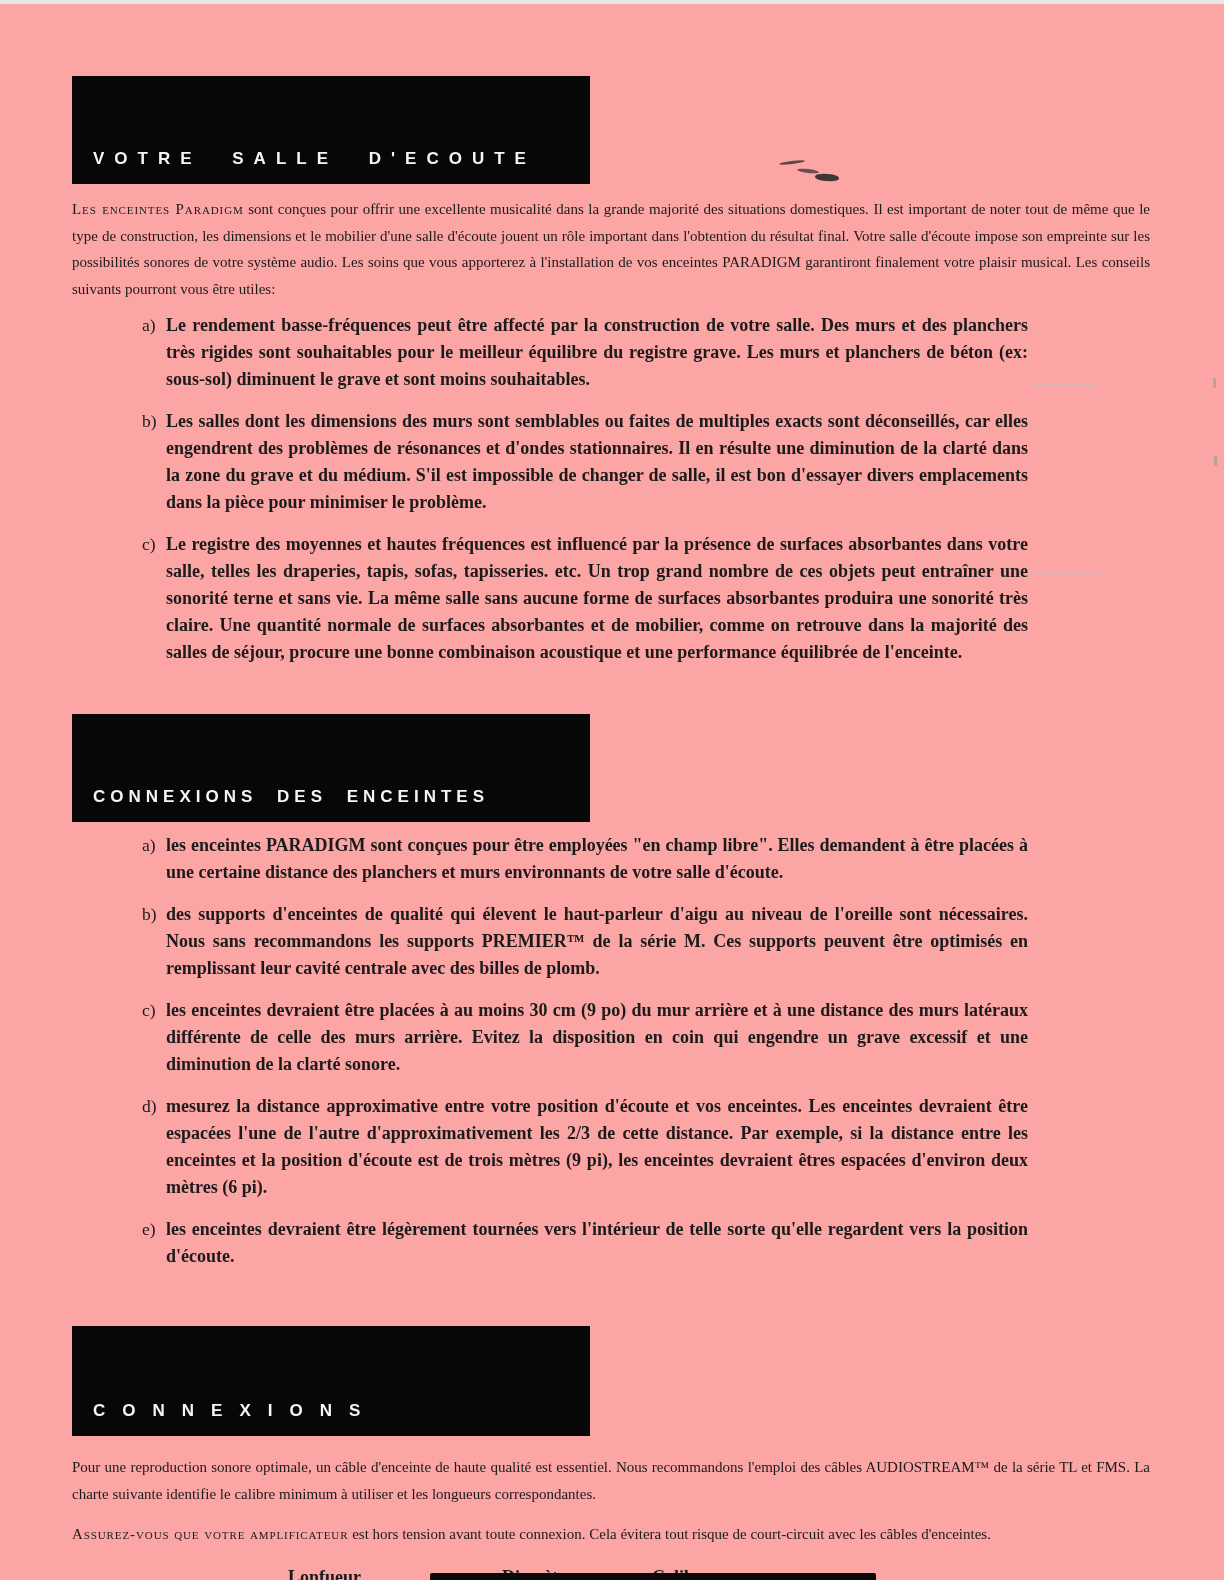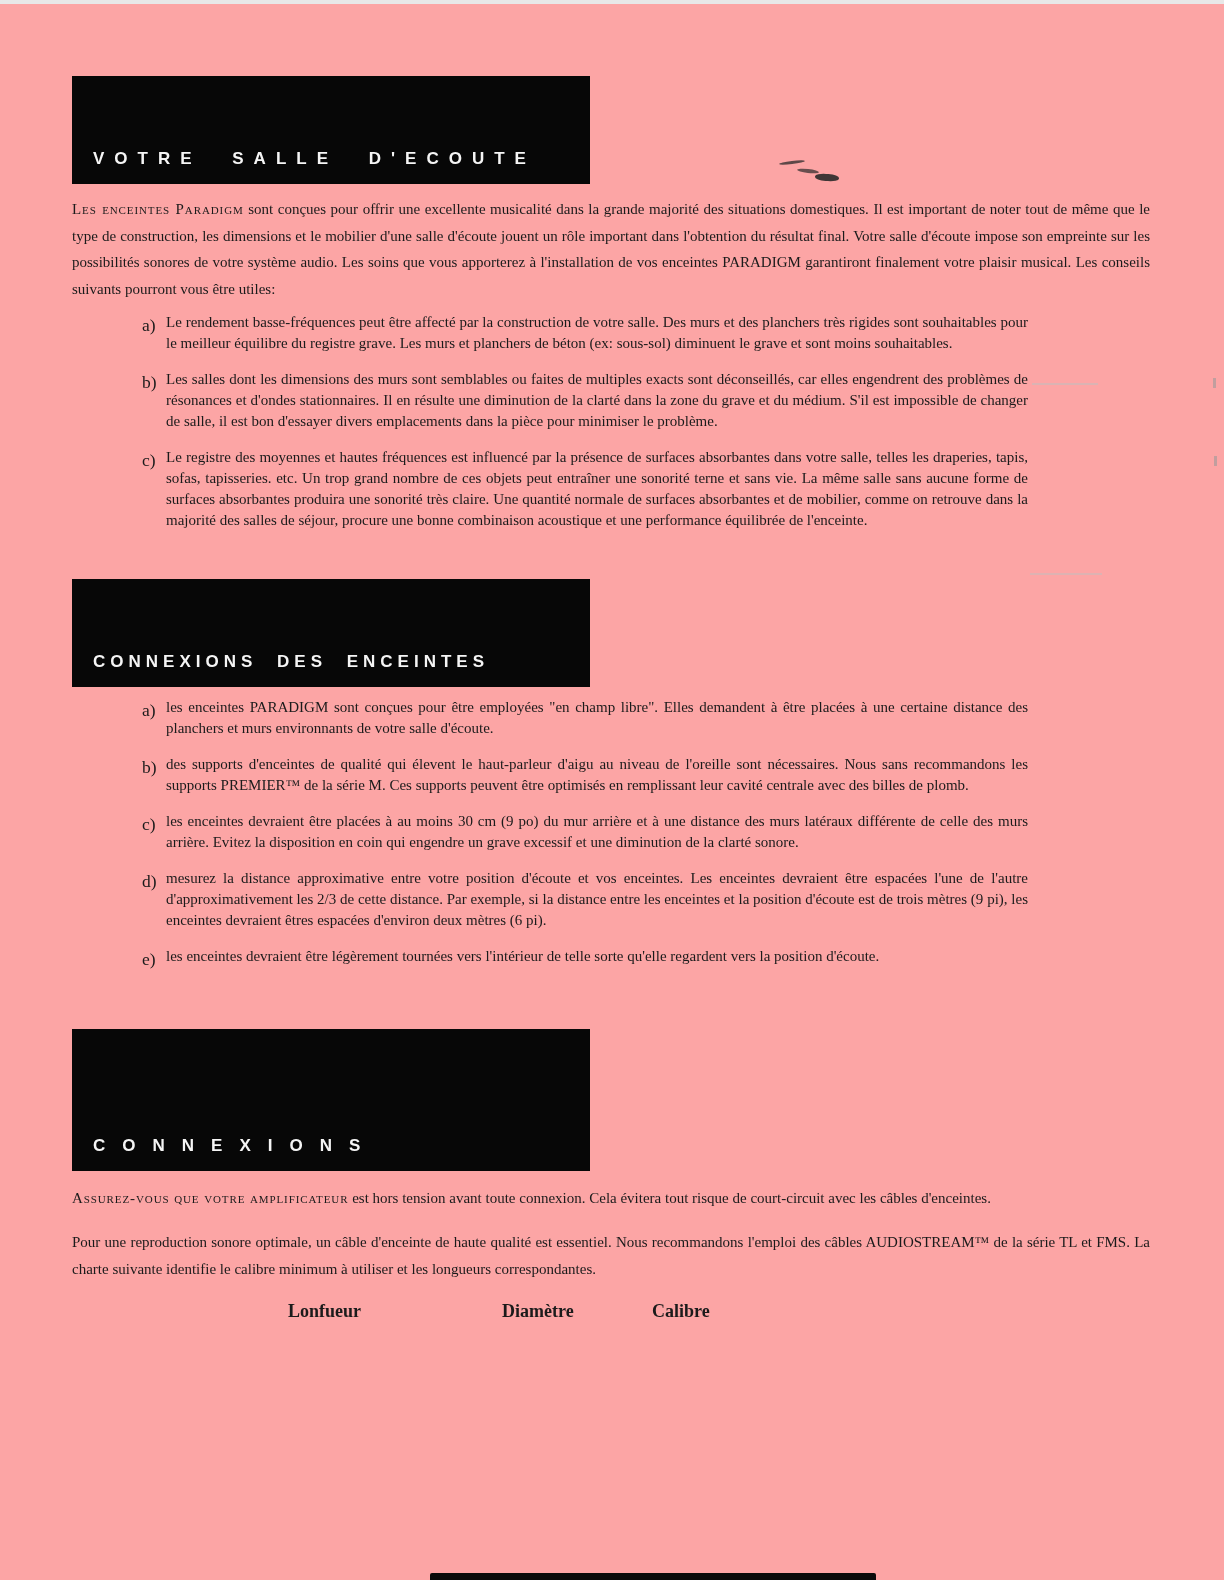--- a/index.html
+++ b/index.html
@@ -30,21 +30,21 @@
     font-family: "Liberation Sans", sans-serif;
     font-weight: 700;
     font-size: 17px;
     line-height: 1;
     white-space: nowrap;
   }
   .banner-1 { margin-top: 72px; }
   .banner-1 .banner-title { letter-spacing: 10px; word-spacing: 16px; }
   .banner-2 { margin-top: 48px; }
   .banner-2 .banner-title { letter-spacing: 5px; word-spacing: 10px; }
-  .banner-3 { margin-top: 56px; height: 142px; }
+  .banner-3 { margin-top: 56px; height: 110px; }
   .banner-3 .banner-title { letter-spacing: 17px; word-spacing: 20px; }
 
   
   p.body-par {
     margin: 12px 0 0 0;
     font-size: 15px;
     line-height: 26.5px;
     text-align: justify;
   }
   .lead {
@@ -55,23 +55,24 @@
   .list-item { display: flex; margin-bottom: 15px; }
   .item-label {
     flex: none;
     width: 24px;
     font-size: 17.5px;
     line-height: 26.5px;
   }
   .item-text {
     flex: 1;
     margin: 0;
-    font-size: 15px;
-    line-height: 21px;
+    font-size: 18px;
+    line-height: 27px;
     text-align: justify;
+    font-weight: bold;
   }
 
   
   .cable-table { margin: 16px 0 0 216px; font-size: 18px; line-height: 26.5px; }
   .t-row { display: flex; }
   .t-c1 { width: 214px; }
   .t-c2 { width: 150px; }
   .t-c3 { width: 140px; }
   .t-head { font-weight: 700; }
 
@@ -141,22 +142,22 @@
       </div>
       <div class="list-item">
         <span class="item-label">e)</span>
         <p class="item-text">les enceintes devraient être légèrement tournées vers l'intérieur de telle sorte qu'elle regardent vers la position d'écoute.</p>
       </div>
     </div>
 
     <div class="banner banner-3">
       <span class="banner-title">CONNEXIONS</span>
     </div>
+    <p class="body-par" style="margin-top:18px;">Pour une reproduction sonore optimale, un câble d'enceinte de haute qualité est essentiel. Nous recommandons l'emploi des câbles AUDIOSTREAM™ de la série TL et FMS. La charte suivante identifie le calibre minimum à utiliser et les longueurs correspondantes.</p>
     <p class="body-par" style="margin-top:14px;"><span class="lead">Assurez-vous que votre amplificateur</span> <span>est hors tension avant toute connexion. Cela évitera tout risque de court-circuit avec les câbles d'enceintes.</span></p>
-    <p class="body-par" style="margin-top:18px;">Pour une reproduction sonore optimale, un câble d'enceinte de haute qualité est essentiel. Nous recommandons l'emploi des câbles AUDIOSTREAM™ de la série TL et FMS. La charte suivante identifie le calibre minimum à utiliser et les longueurs correspondantes.</p>
 
     <div class="cable-table">
       <div class="t-row t-head">
         <span class="t-c1">Lonfueur</span>
         <span class="t-c2">Diamètre</span>
         <span class="t-c3">Calibre</span>
       </div>
 
     </div>
 

